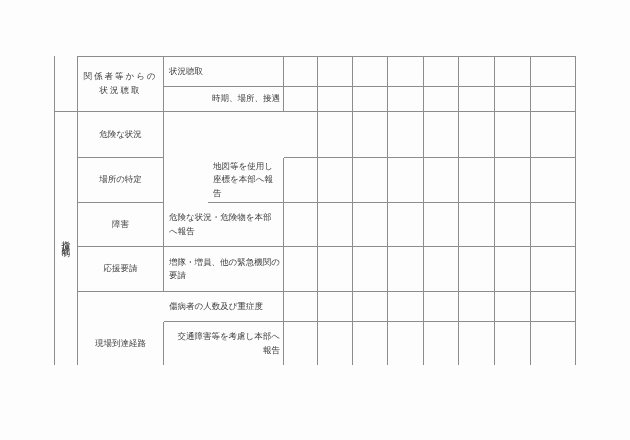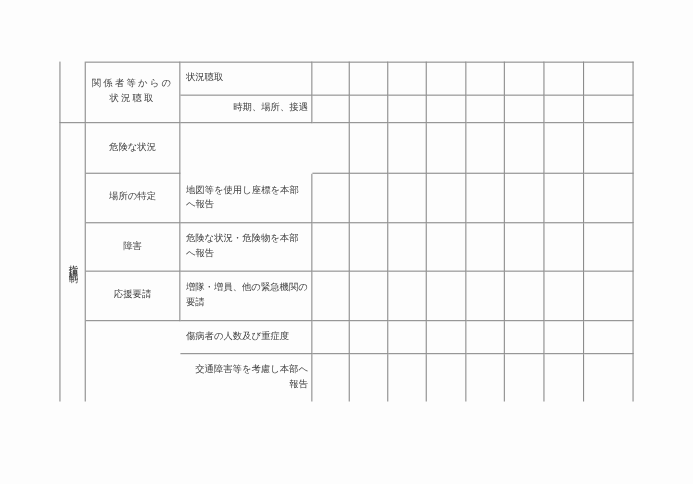--- a/index.html
+++ b/index.html
@@ -77,22 +77,25 @@
     </div>
     <div class="cell center" style="grid-column:2;grid-row:5;">
       <span>障害</span>
     </div>
     <div class="cell center" style="grid-column:2;grid-row:4;">
       <span>場所の特定</span>
     </div>
     <div class="cell center" style="grid-column:2;grid-row:6;text-align:center;">
       <span>応援要請</span>
     </div>
+    <div class="cell center nb" style="grid-column:2;grid-row:8;">
+      <span>現場到達経路</span>
+    </div>
 
-    <div class="cell desc" style="grid-column:3;grid-row:4;">
+    <div class="cell desc" style="grid-column:3;grid-row:4;margin-left:44px;">
       <span>地図等を使用し座標を本部へ報告</span>
     </div>
     <div class="cell desc" style="grid-column:3;grid-row:5;">
       <span>危険な状況・危険物を本部へ報告</span>
     </div>
     <div class="cell desc" style="grid-column:3;grid-row:6;">
       <span>増隊・増員、他の緊急機関の要請</span>
     </div>
     <div class="cell desc" style="grid-column:3;grid-row:7;">
       <span>傷病者の人数及び重症度</span>

